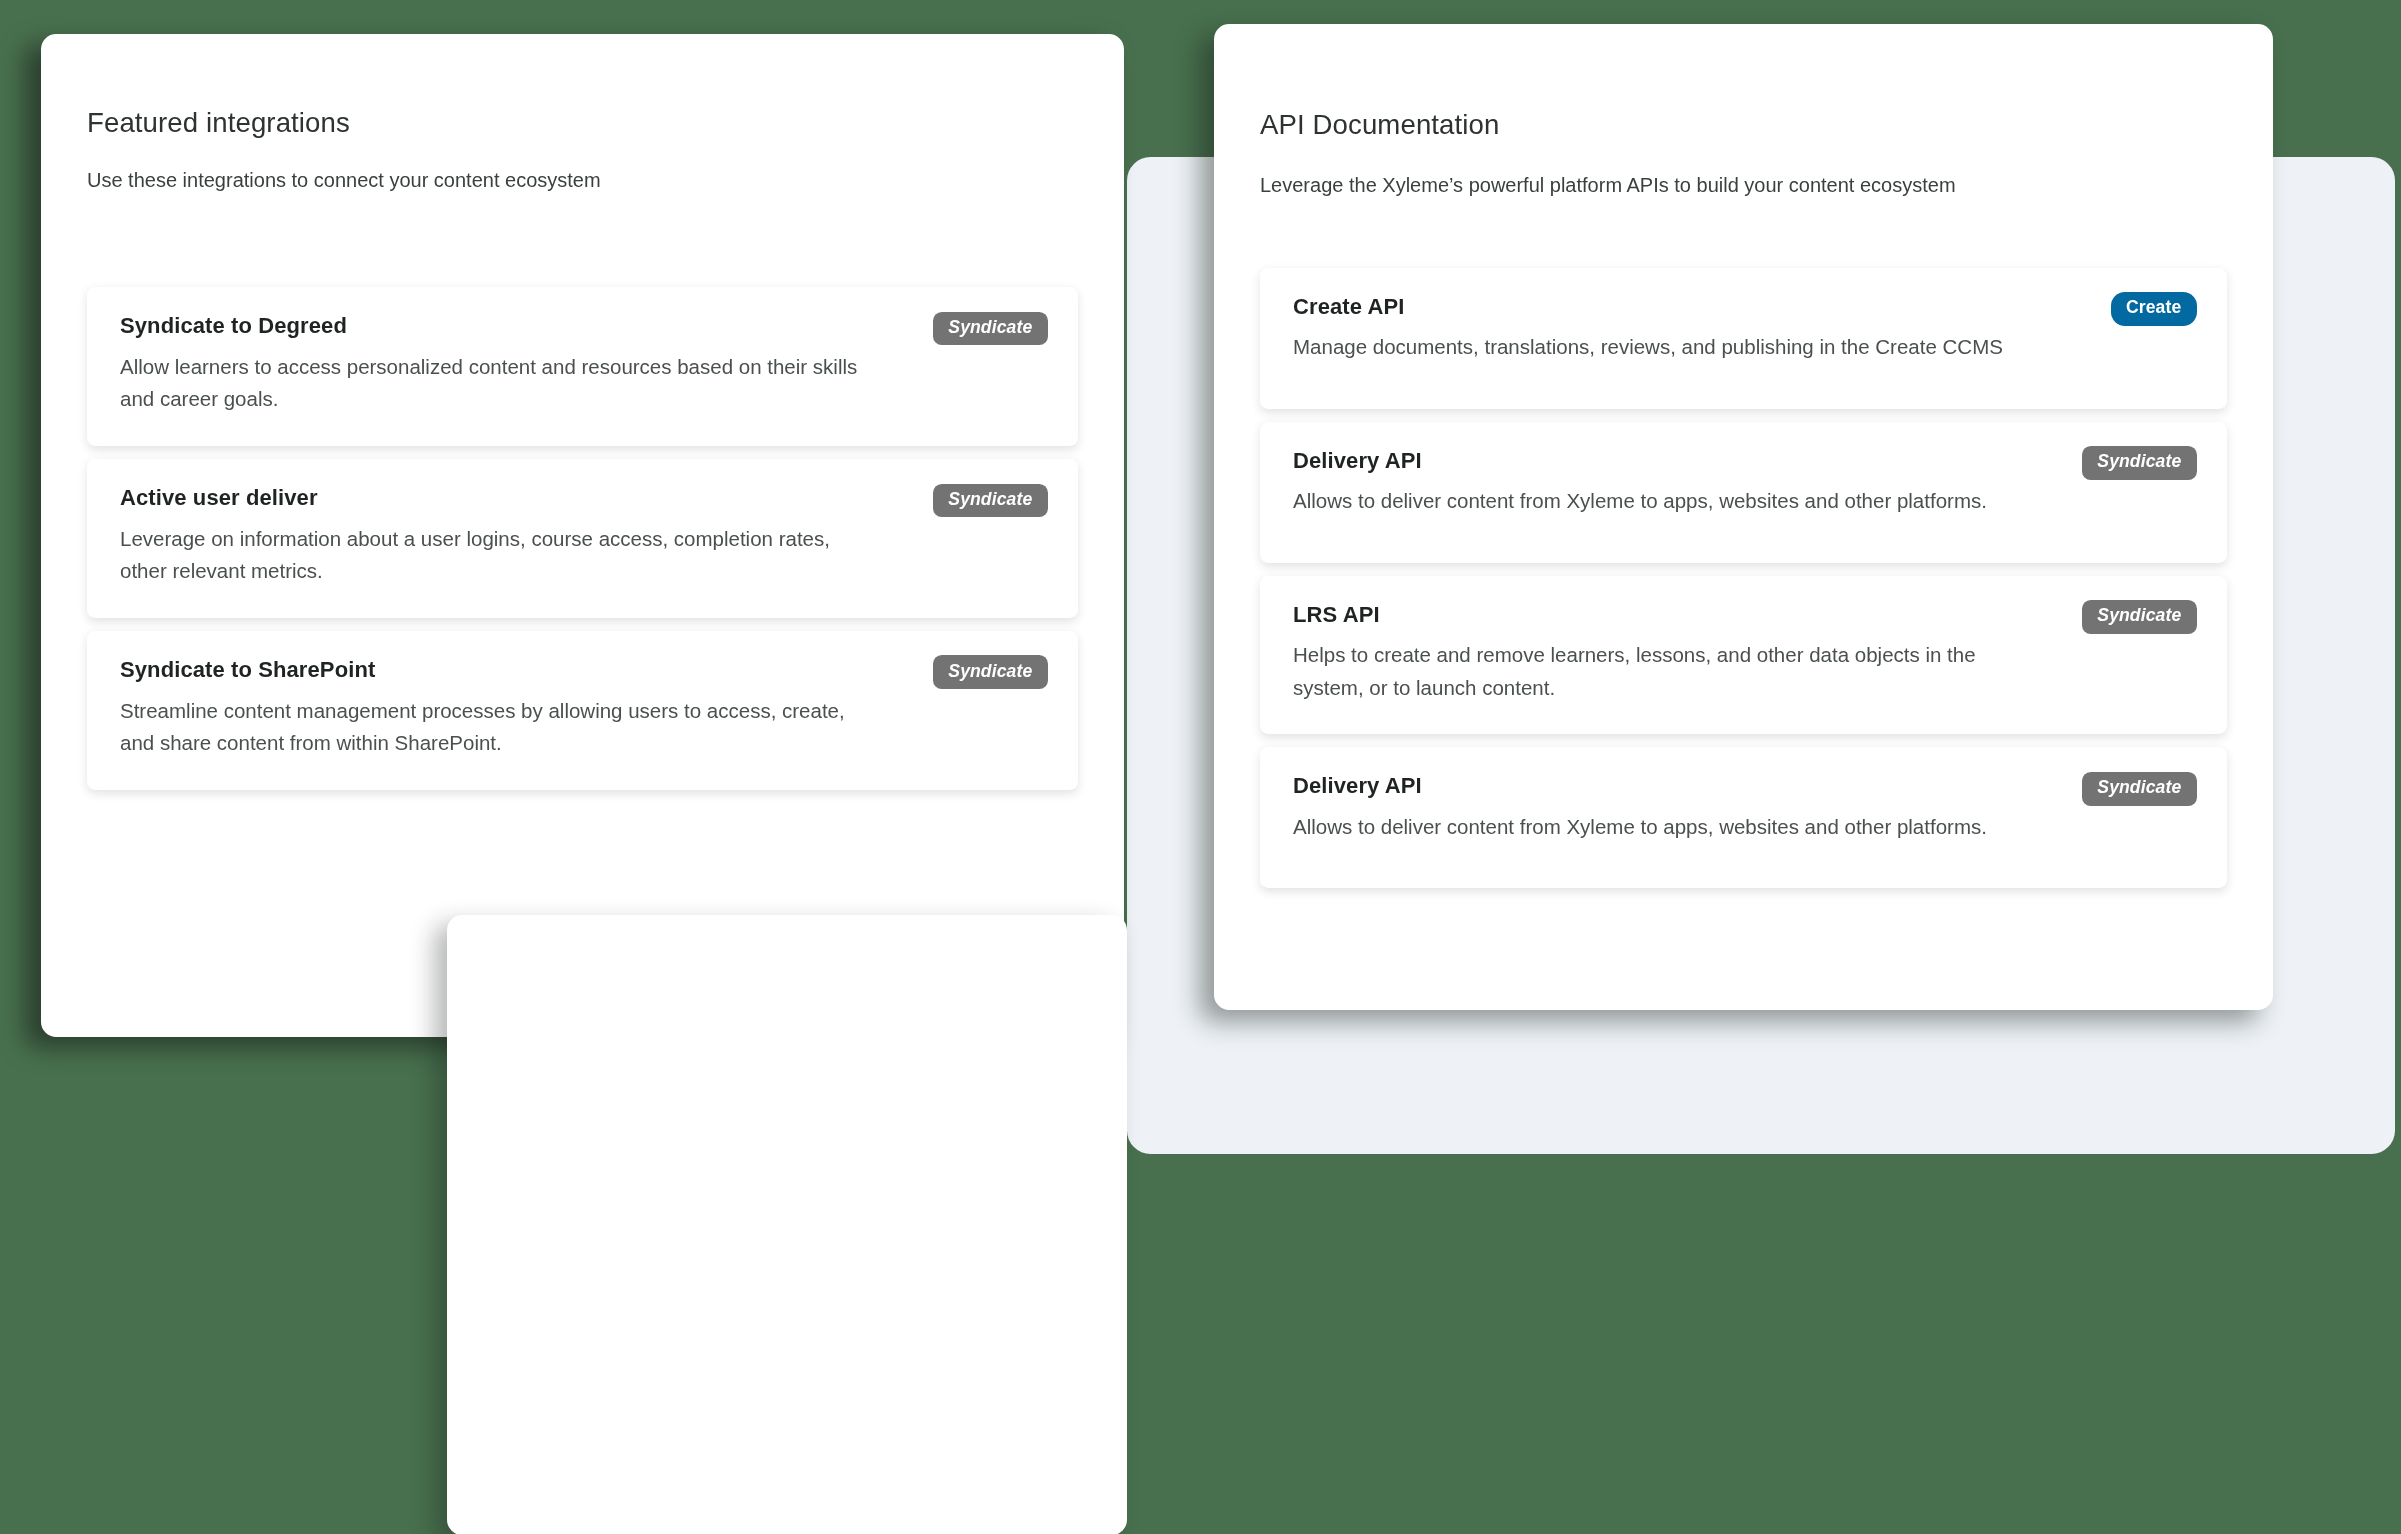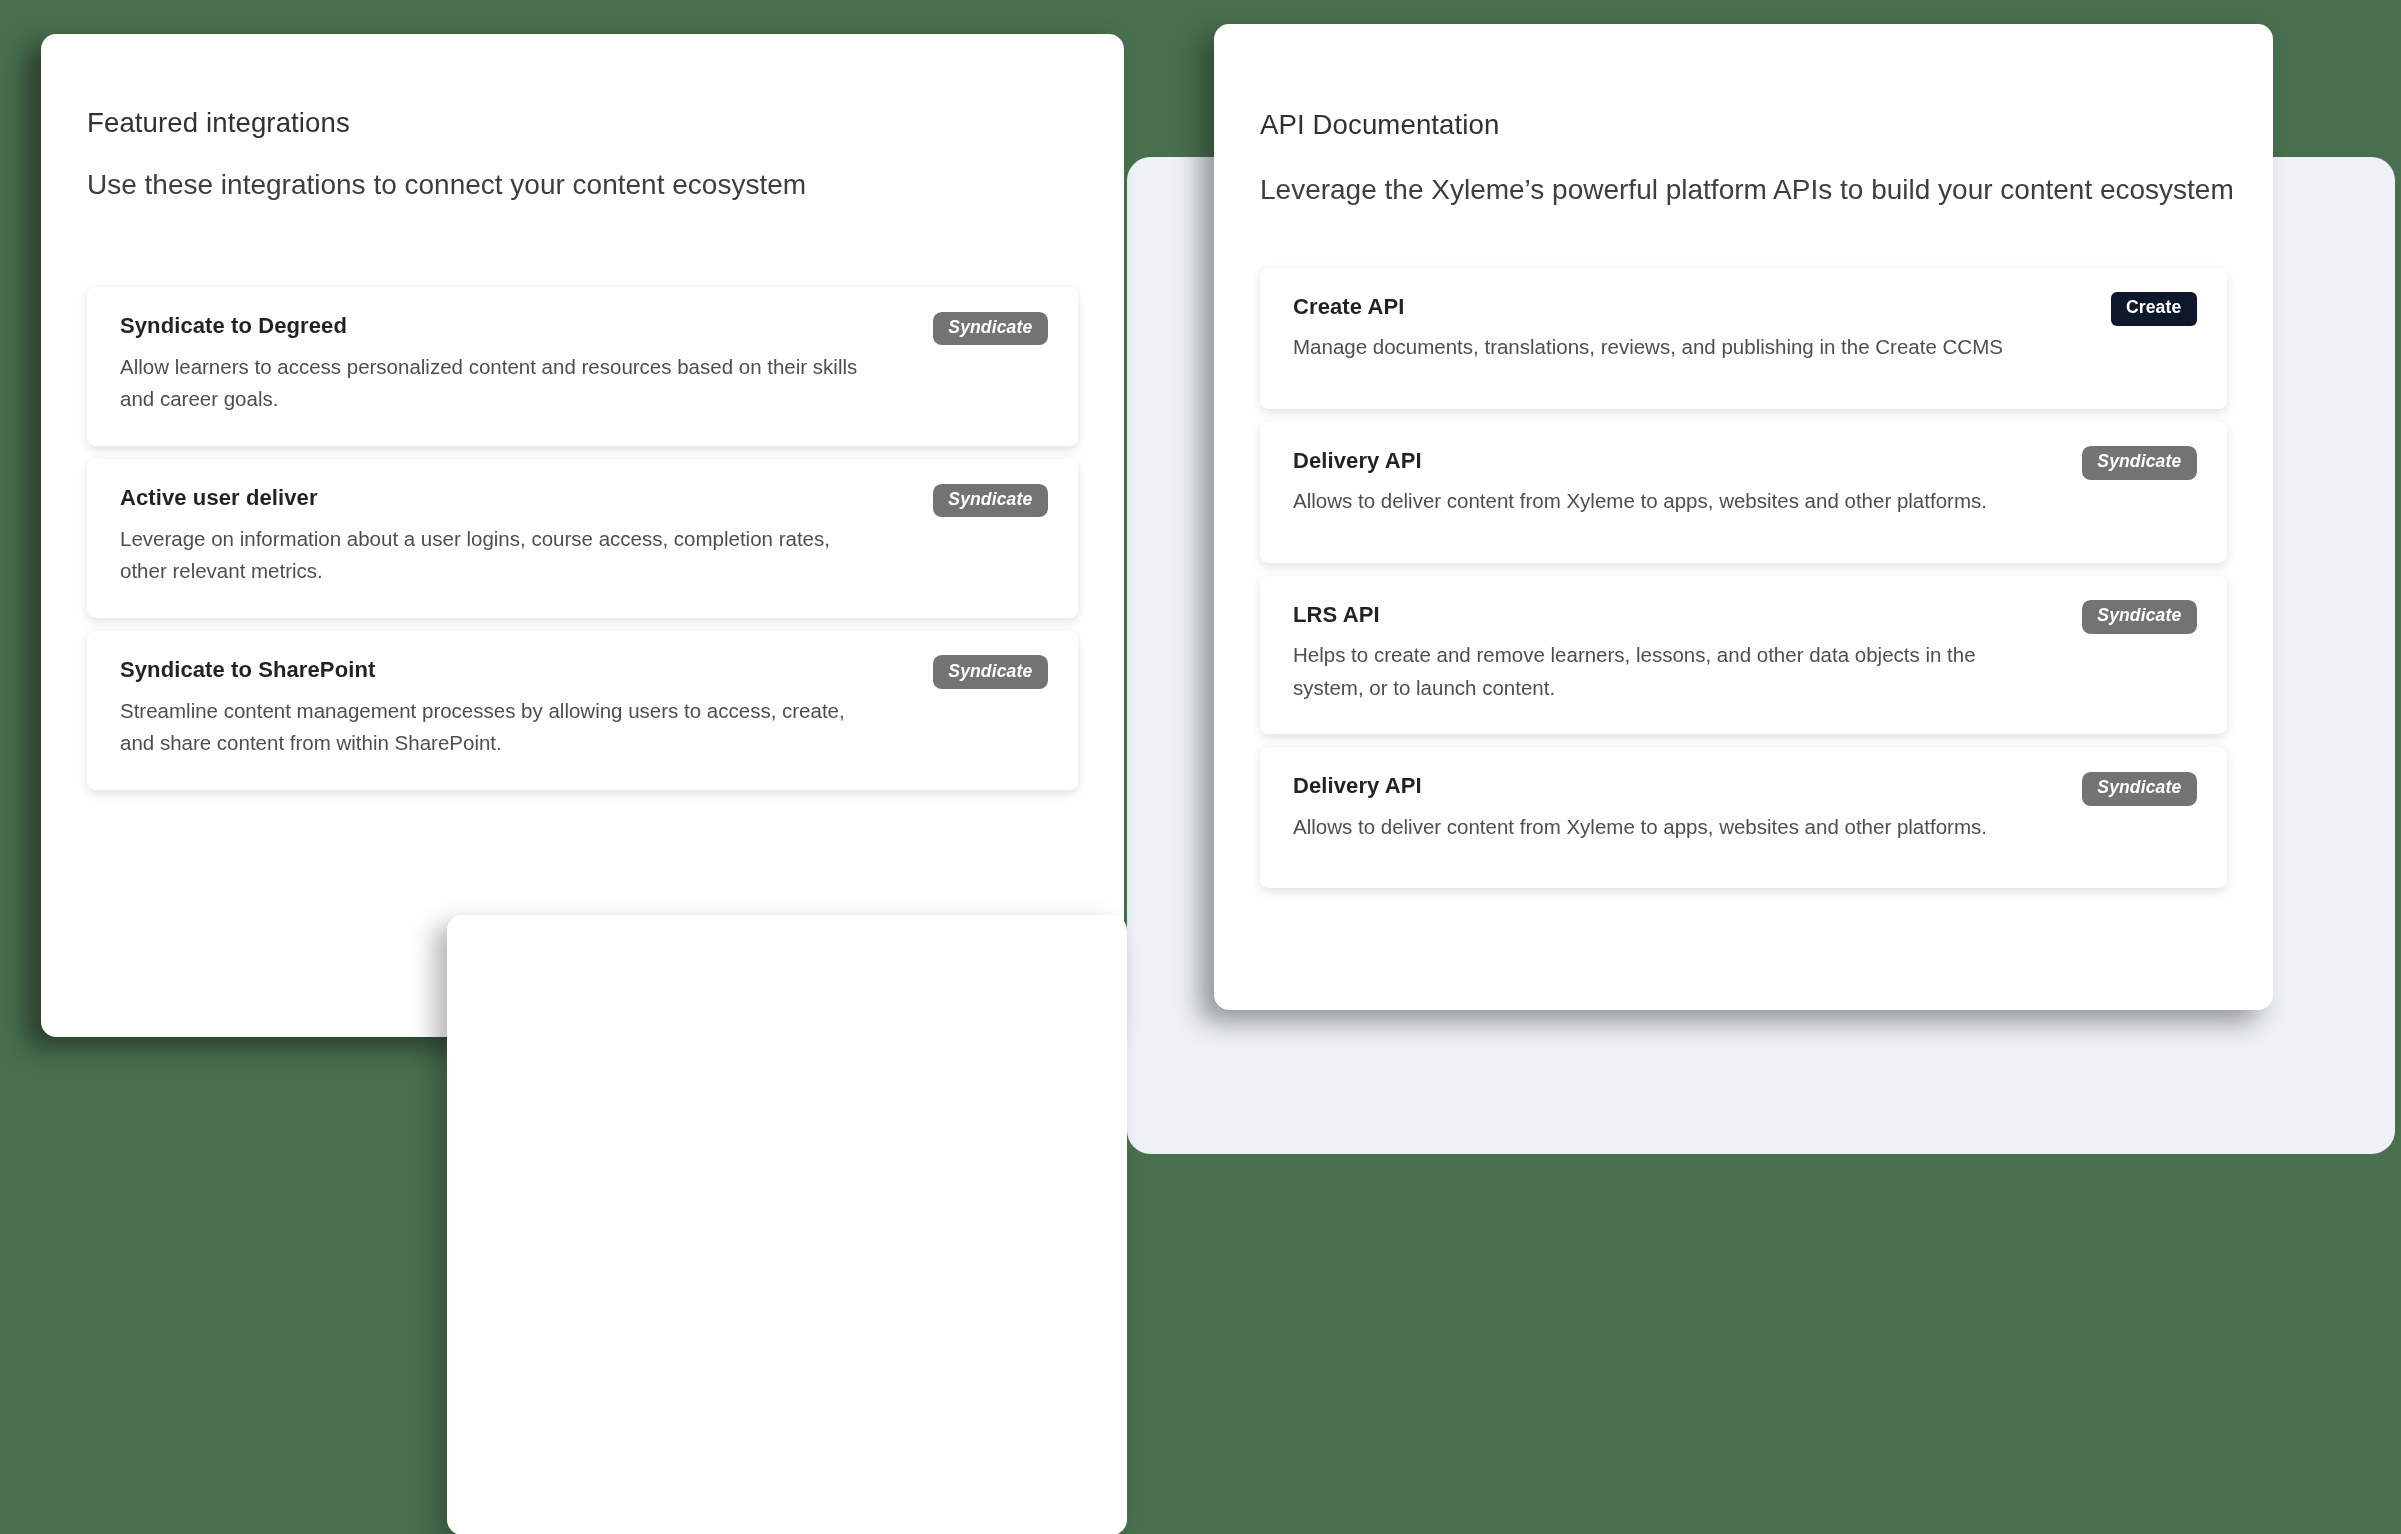--- a/index.html
+++ b/index.html
@@ -63,21 +63,21 @@
 
   
   .panel-title {
     font-size: 27.6px;
     font-weight: 400;
     color: #2E3330;
     letter-spacing: 0.1px;
   }
 
   .panel-subtitle {
-    font-size: 28px;
+    font-size: 20px;
     font-weight: 400;
     color: #3A403C;
   }
 
   .panel-featured .panel-title { position: absolute; left: 46px; top: 73px; }
   .panel-featured .panel-subtitle { position: absolute; left: 46px; top: 135px; }
 
   .panel-api .panel-title { position: absolute; left: 46px; top: 85px; }
   .panel-api .panel-subtitle { position: absolute; left: 46px; top: 150px; }
 
@@ -130,21 +130,21 @@
     padding: 5.3px 15.2px 7.6px 15.2px;
     border-radius: 8.8px;
     color: #FFFFFF;
     font-size: 17.6px;
     font-weight: 700;
     letter-spacing: 0.1px;
     white-space: nowrap;
   }
 
   .badge-syndicate { background: #737373; font-style: italic; }
-  .badge-create    { background: #0f172a; border-radius: 6px; }
+  .badge-create    { background: #0369a1; border-radius: 14px; }
 </style>
 </head>
 <body>
 
 <div class="stage">
 
   <div class="backdrop-panel"></div>
 
   <section class="panel panel-featured">
     <h2 class="panel-title">Featured integrations</h2>

